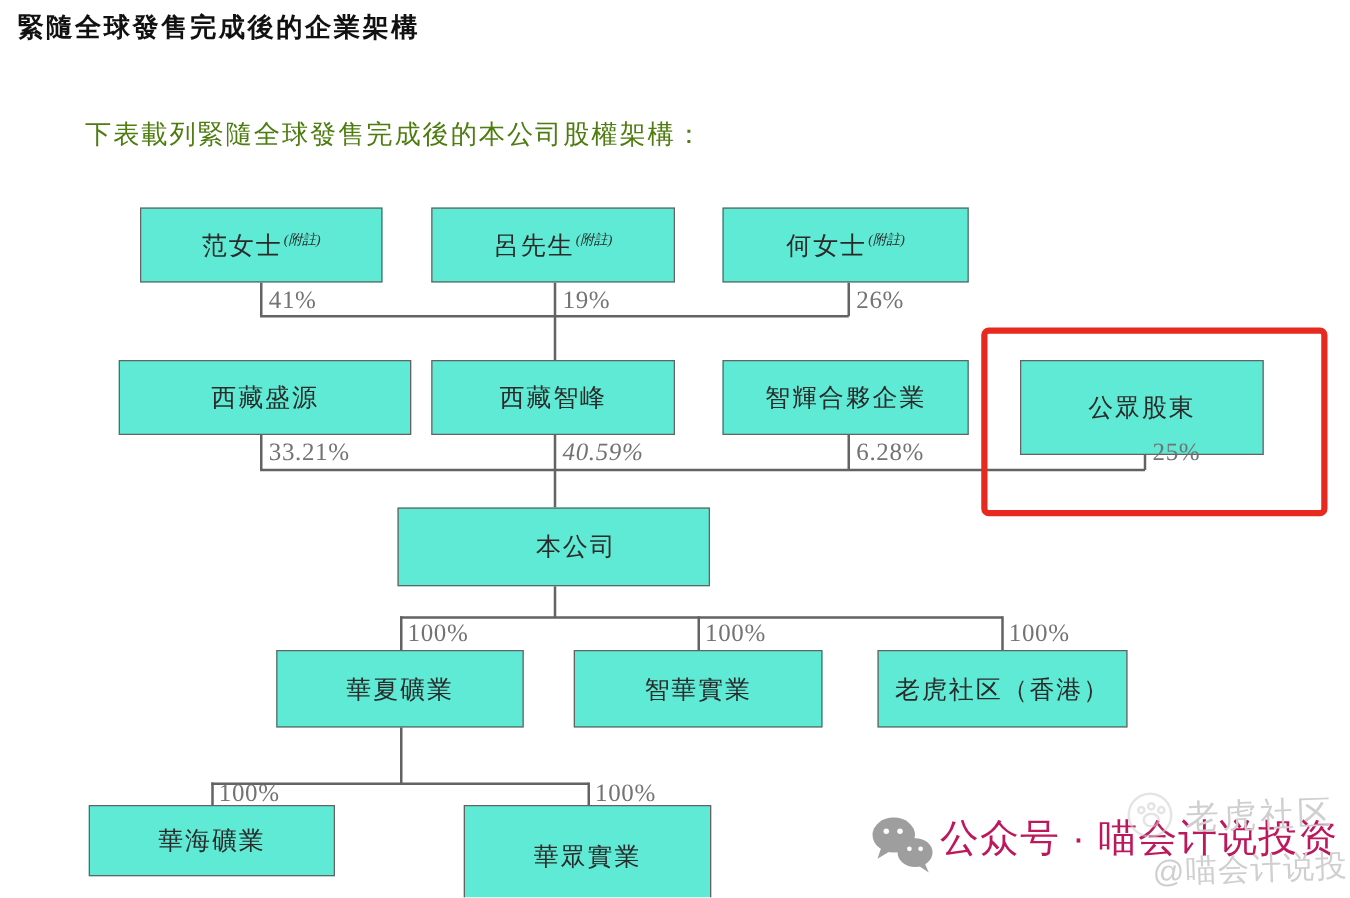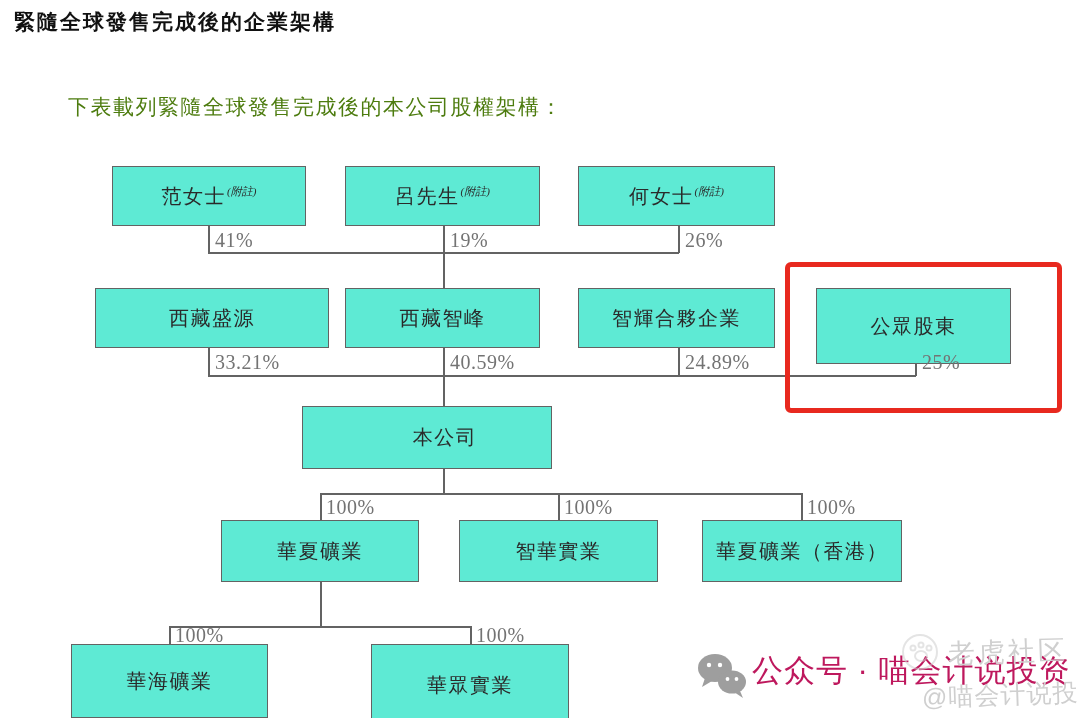--- a/index.html
+++ b/index.html
@@ -86,44 +86,44 @@
       </div>
       <div class="node" style="left: 345px; top: 288px; width: 195px; height: 60px;">
         <span>西藏智峰</span>
       </div>
       <div class="node" style="left: 578px; top: 288px; width: 197px; height: 60px;">
         <span>智輝合夥企業</span>
       </div>
       <div class="node" style="left: 816px; top: 288px; width: 195px; height: 76px;">
         <span>公眾股東</span>
       </div>
-      <div class="node" style="left: 302px; top: 406px; width: 250px; height: 63px; padding-left: 36px;">
+      <div class="node" style="left: 318px; top: 406px; width: 250px; height: 63px; padding-left: 36px;">
         <span>本公司</span>
       </div>
       <div class="node" style="left: 221px; top: 520px; width: 198px; height: 62px;">
         <span>華夏礦業</span>
       </div>
       <div class="node" style="left: 459px; top: 520px; width: 199px; height: 62px;">
         <span>智華實業</span>
       </div>
       <div class="node" style="left: 702px; top: 520px; width: 200px; height: 62px;">
-        <span>華夏礦業（香港）</span>
+        <span>老虎社区（香港）</span>
       </div>
-      <div class="node" style="left: 71px; top: 644px; width: 197px; height: 74px;">
+      <div class="node" style="left: 71px; top: 644px; width: 197px; height: 57px;">
         <span>華海礦業</span>
       </div>
       <div class="node" style="left: 371px; top: 644px; width: 198px; height: 83px;">
         <span>華眾實業</span>
       </div>
       <div class="pct" style="left: 215px; top: 229px;">41%</div>
       <div class="pct" style="left: 450px; top: 229px;">19%</div>
       <div class="pct" style="left: 685px; top: 229px;">26%</div>
       <div class="pct" style="left: 215px; top: 351px;">33.21%</div>
-      <div class="pct" style="left: 450px; top: 351px;">40.59%</div>
-      <div class="pct" style="left: 685px; top: 351px;">24.89%</div>
+      <div class="pct" style="left: 450px; top: 351px; font-style: italic;">40.59%</div>
+      <div class="pct" style="left: 685px; top: 351px;">6.28%</div>
       <div class="pct" style="left: 922px; top: 351px;">25%</div>
       <div class="pct" style="left: 326px; top: 496px;">100%</div>
       <div class="pct" style="left: 564px; top: 496px;">100%</div>
       <div class="pct" style="left: 807px; top: 496px;">100%</div>
       <div class="pct" style="left: 175px; top: 624px;">100%</div>
       <div class="pct" style="left: 476px; top: 624px;">100%</div>
     </div>
 
   <div class="highlight" id="highlight-box" style="left: 785px; top: 262px; width: 277px; height: 151px; border-color: rgb(232, 41, 31);"></div>
 

